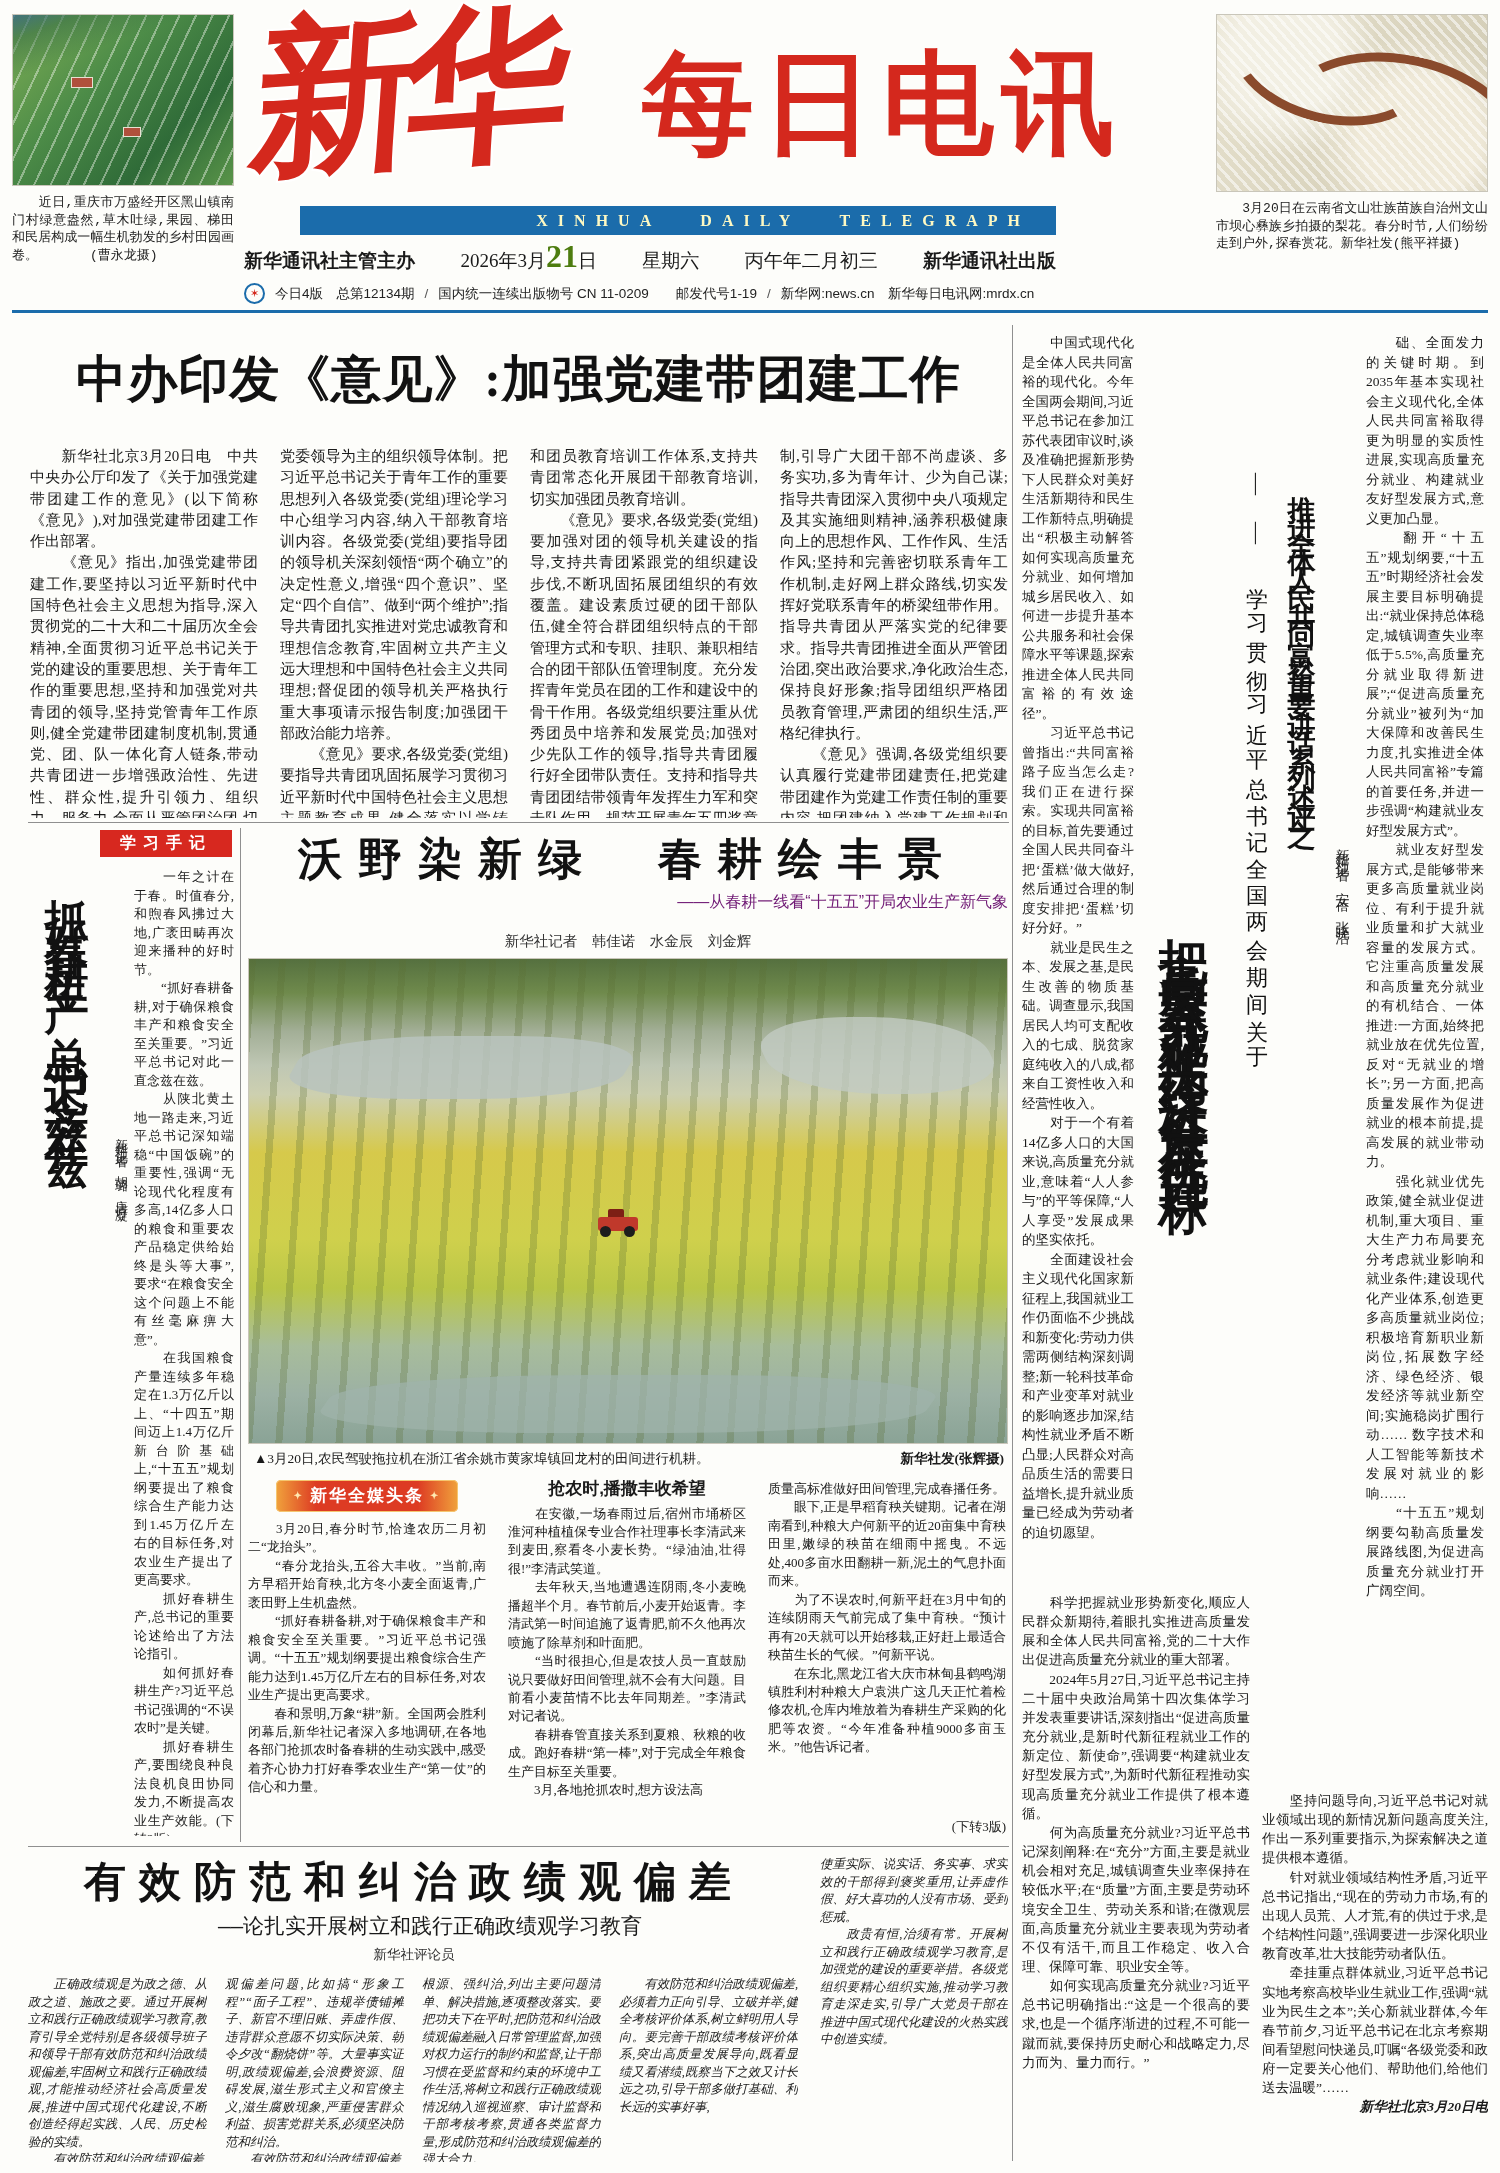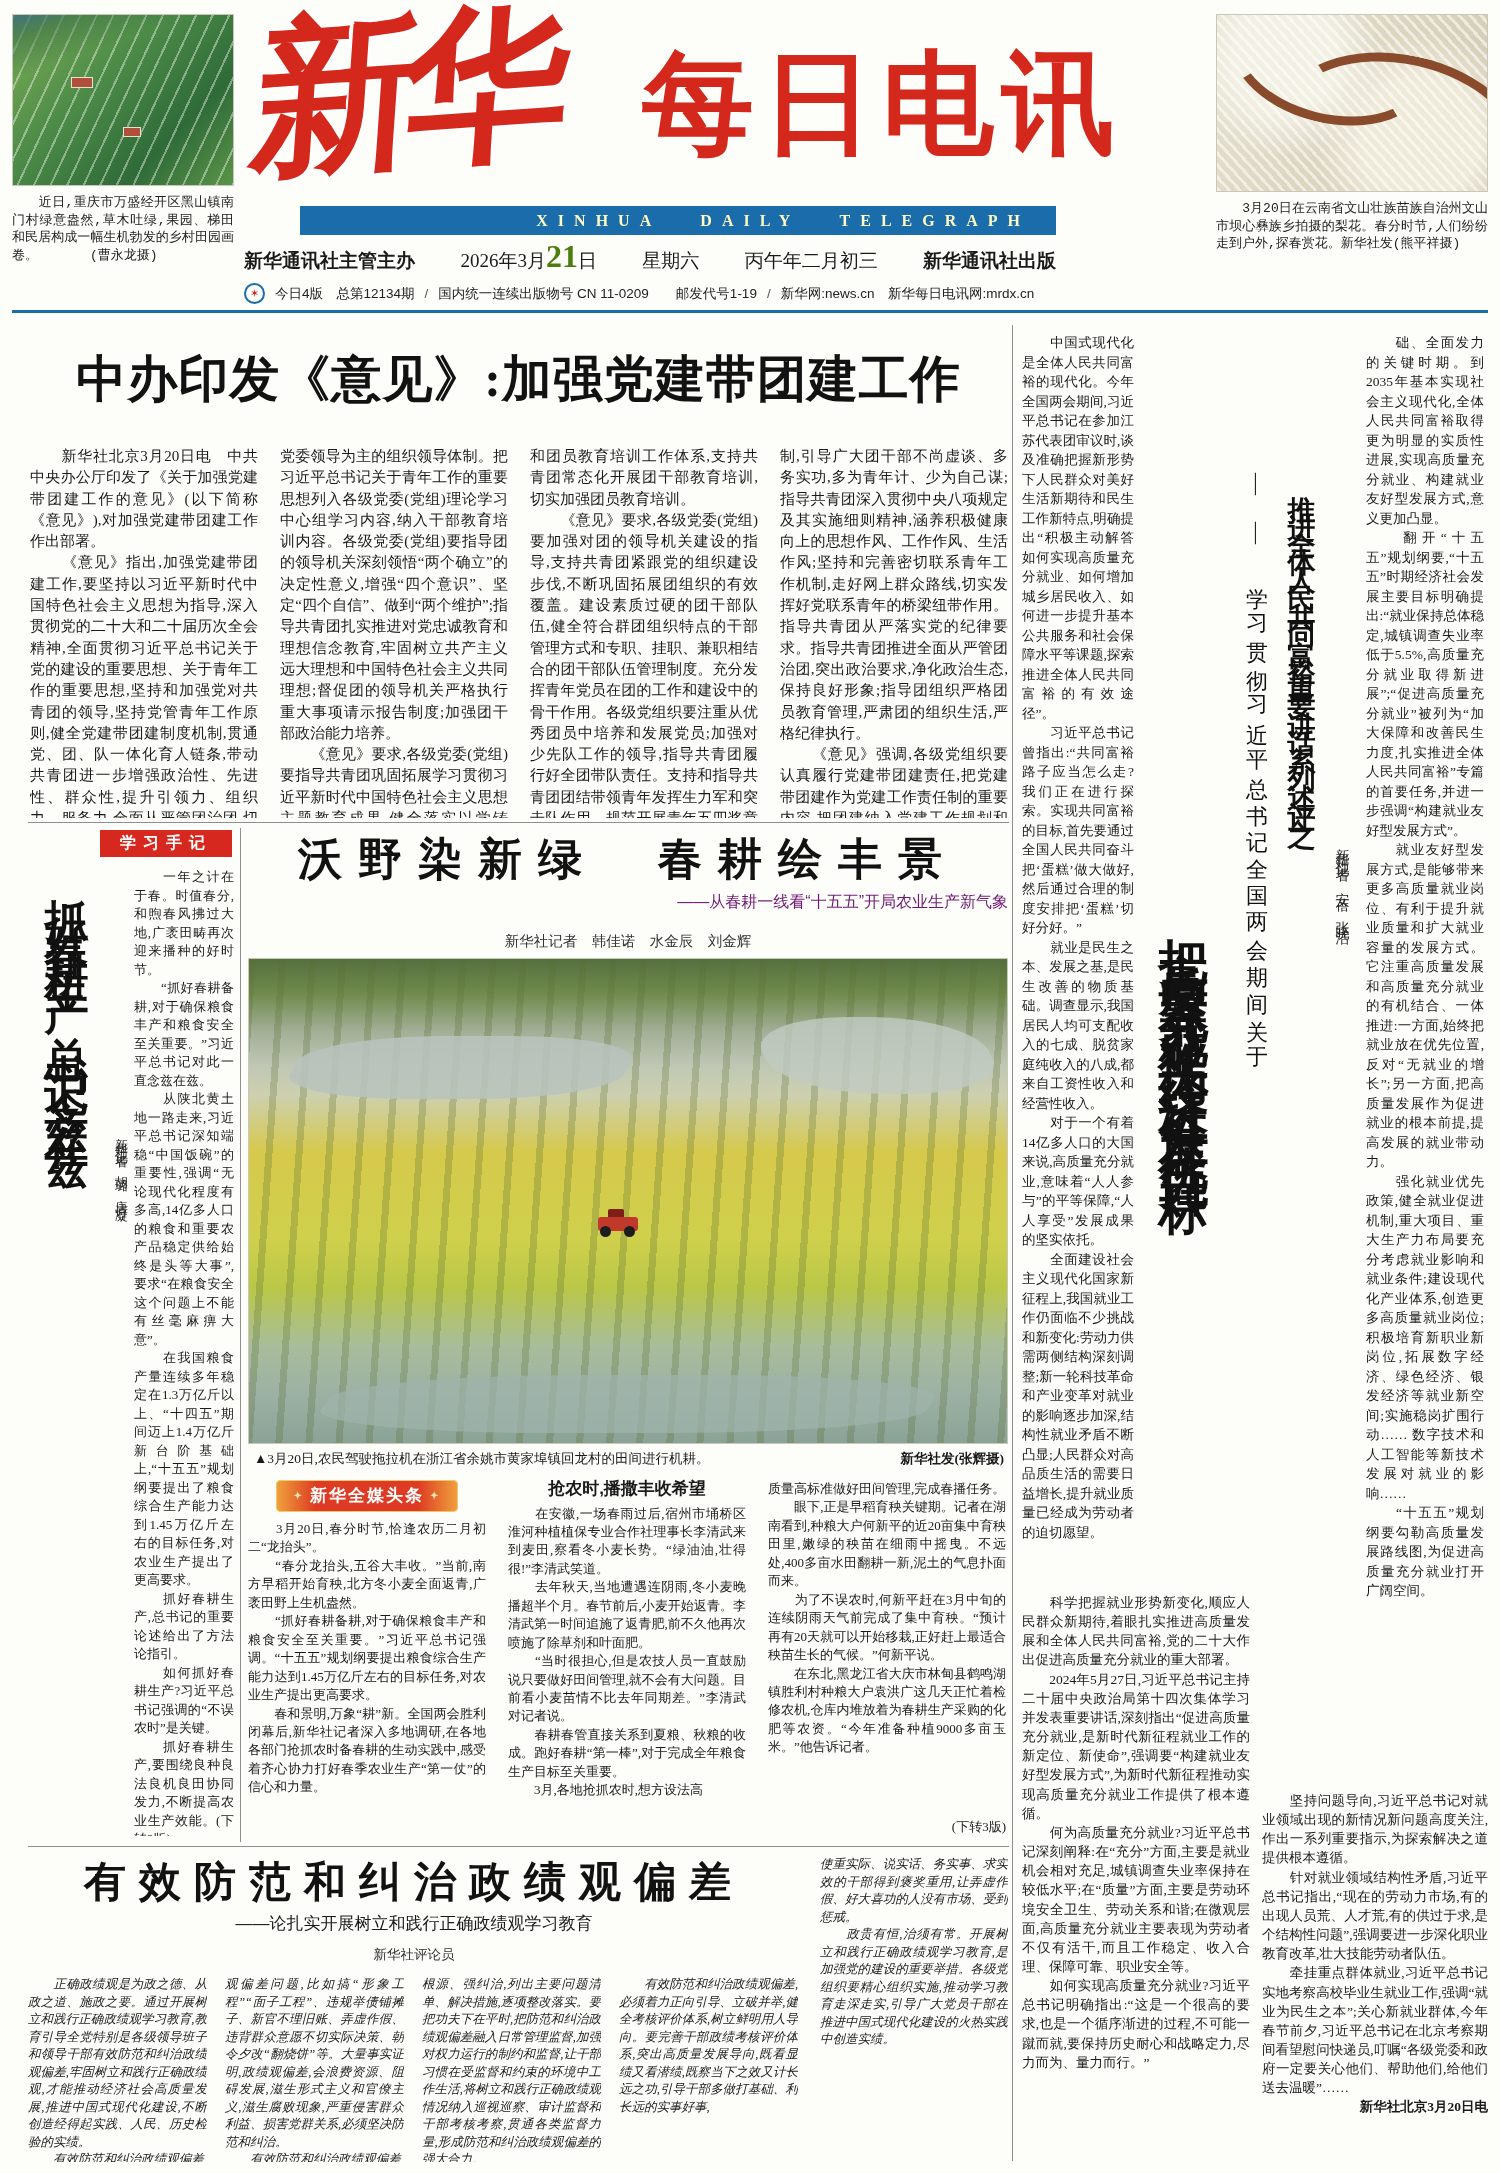--- a/index.html
+++ b/index.html
@@ -106,21 +106,21 @@
     color:#fff;font-family:"Liberation Sans",sans-serif;font-weight:bold;font-size:17px;letter-spacing:2px;
     display:flex;align-items:center;justify-content:center;gap:6px;box-shadow:0 0 0 1px #f5c670 inset;}
   #ft-badge .st{font-size:10px;color:#ffe9b0;}
   #ftB-head{text-align:center;font-weight:bold;font-size:17px;margin-bottom:6px;font-family:"Liberation Sans",sans-serif;}
   #ft-cont{text-align:right;font-size:13px;margin-top:2px;}
 
   
   #comm{position:absolute;left:28px;top:1854px;width:981px;height:310px;}
   #comm-hl{position:absolute;left:0;top:0;width:772px;text-align:center;font-size:42px;font-weight:900;
     letter-spacing:13px;color:#121212;}
-  #comm-sub{position:absolute;left:0;top:58px;width:772px;text-align:center;font-size:17px;font-family:Liberation Sans, sans-serif;}
+  #comm-sub{position:absolute;left:16px;top:58px;width:772px;text-align:center;font-size:21px;font-family:Liberation Mono, monospace;}
   #comm-by{position:absolute;left:0;top:92px;width:772px;text-align:center;font-size:13.5px;color:#333;}
   .kai{font-style:italic;}
   #comm-cols{position:absolute;left:0;top:122px;width:772px;height:186px;display:flex;gap:18px;}
   #comm-cols .c{width:179px;height:100%;font-size:12.5px;line-height:17.5px;}
   #comm-c5{position:absolute;left:792px;top:2px;width:188px;height:304px;font-size:12.5px;line-height:17.5px;}
 </style>
 </head>
 <body>
 
 <div id="paper">
@@ -195,21 +195,21 @@
 　　强化就业优先政策,健全就业促进机制,重大项目、重大生产力布局要充分考虑就业影响和就业条件;建设现代化产业体系,创造更多高质量就业岗位;积极培育新职业新岗位,拓展数字经济、绿色经济、银发经济等就业新空间;实施稳岗扩围行动…… 数字技术和人工智能等新技术发展对就业的影响……
 　　“十五五”规划纲要勾勒高质量发展路线图,为促进高质量充分就业打开广阔空间。</div>
     <div class="abs txt" style="left:4px;top:1268px;width:228px;height:560px;font-size:13.5px;">　　科学把握就业形势新变化,顺应人民群众新期待,着眼扎实推进高质量发展和全体人民共同富裕,党的二十大作出促进高质量充分就业的重大部署。
 　　2024年5月27日,习近平总书记主持二十届中央政治局第十四次集体学习并发表重要讲话,深刻指出“促进高质量充分就业,是新时代新征程就业工作的新定位、新使命”,强调要“构建就业友好型发展方式”,为新时代新征程推动实现高质量充分就业工作提供了根本遵循。
 　　何为高质量充分就业?习近平总书记深刻阐释:在“充分”方面,主要是就业机会相对充足,城镇调查失业率保持在较低水平;在“质量”方面,主要是劳动环境安全卫生、劳动关系和谐;在微观层面,高质量充分就业主要表现为劳动者不仅有活干,而且工作稳定、收入合理、保障可靠、职业安全等。
 　　如何实现高质量充分就业?习近平总书记明确指出:“这是一个很高的要求,也是一个循序渐进的过程,不可能一蹴而就,要保持历史耐心和战略定力,尽力而为、量力而行。”</div>
     <div class="abs" style="left:244px;top:1466px;width:226px;height:372px;overflow:hidden;">
       <div class="txt" style="font-size:13.5px;">　　坚持问题导向,习近平总书记对就业领域出现的新情况新问题高度关注,作出一系列重要指示,为探索解决之道提供根本遵循。
 　　针对就业领域结构性矛盾,习近平总书记指出,“现在的劳动力市场,有的出现人员荒、人才荒,有的供过于求,是个结构性问题”,强调要进一步深化职业教育改革,壮大技能劳动者队伍。
 　　牵挂重点群体就业,习近平总书记实地考察高校毕业生就业工作,强调“就业为民生之本”;关心新就业群体,今年春节前夕,习近平总书记在北京考察期间看望慰问快递员,叮嘱“各级党委和政府一定要关心他们、帮助他们,给他们送去温暖”……</div>
-      <div id="rv-ending" style="font-size:13.5px;">新华社北京3月20日电</div>
+      <div id="rv-ending" style="font-size:13.5px;font-style:italic;">新华社北京3月20日电</div>
     </div>
   </div>
 
   <div id="notes">
     <div id="notes-badge">学习手记</div>
     <div class="abs v" id="notes-vhead">抓好春耕生产,总书记念兹在兹</div>
     <div class="abs v" id="notes-byline">新华社记者　胡璐　唐诗凝</div>
     <div class="abs txt" id="notes-body">　　一年之计在于春。时值春分,和煦春风拂过大地,广袤田畴再次迎来播种的好时节。
 　　“抓好春耕备耕,对于确保粮食丰产和粮食安全至关重要。”习近平总书记对此一直念兹在兹。
 　　从陕北黄土地一路走来,习近平总书记深知端稳“中国饭碗”的重要性,强调“无论现代化程度有多高,14亿多人口的粮食和重要农产品稳定供给始终是头等大事”,要求“在粮食安全这个问题上不能有丝毫麻痹大意”。

